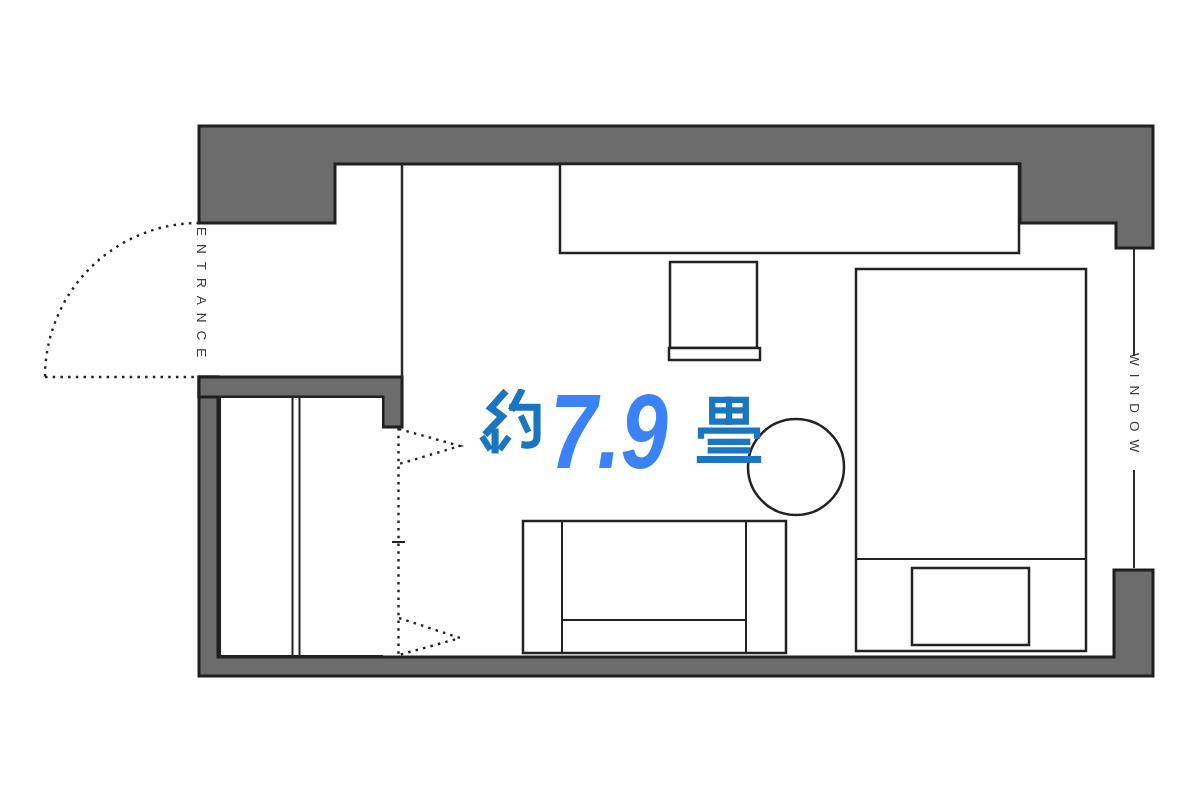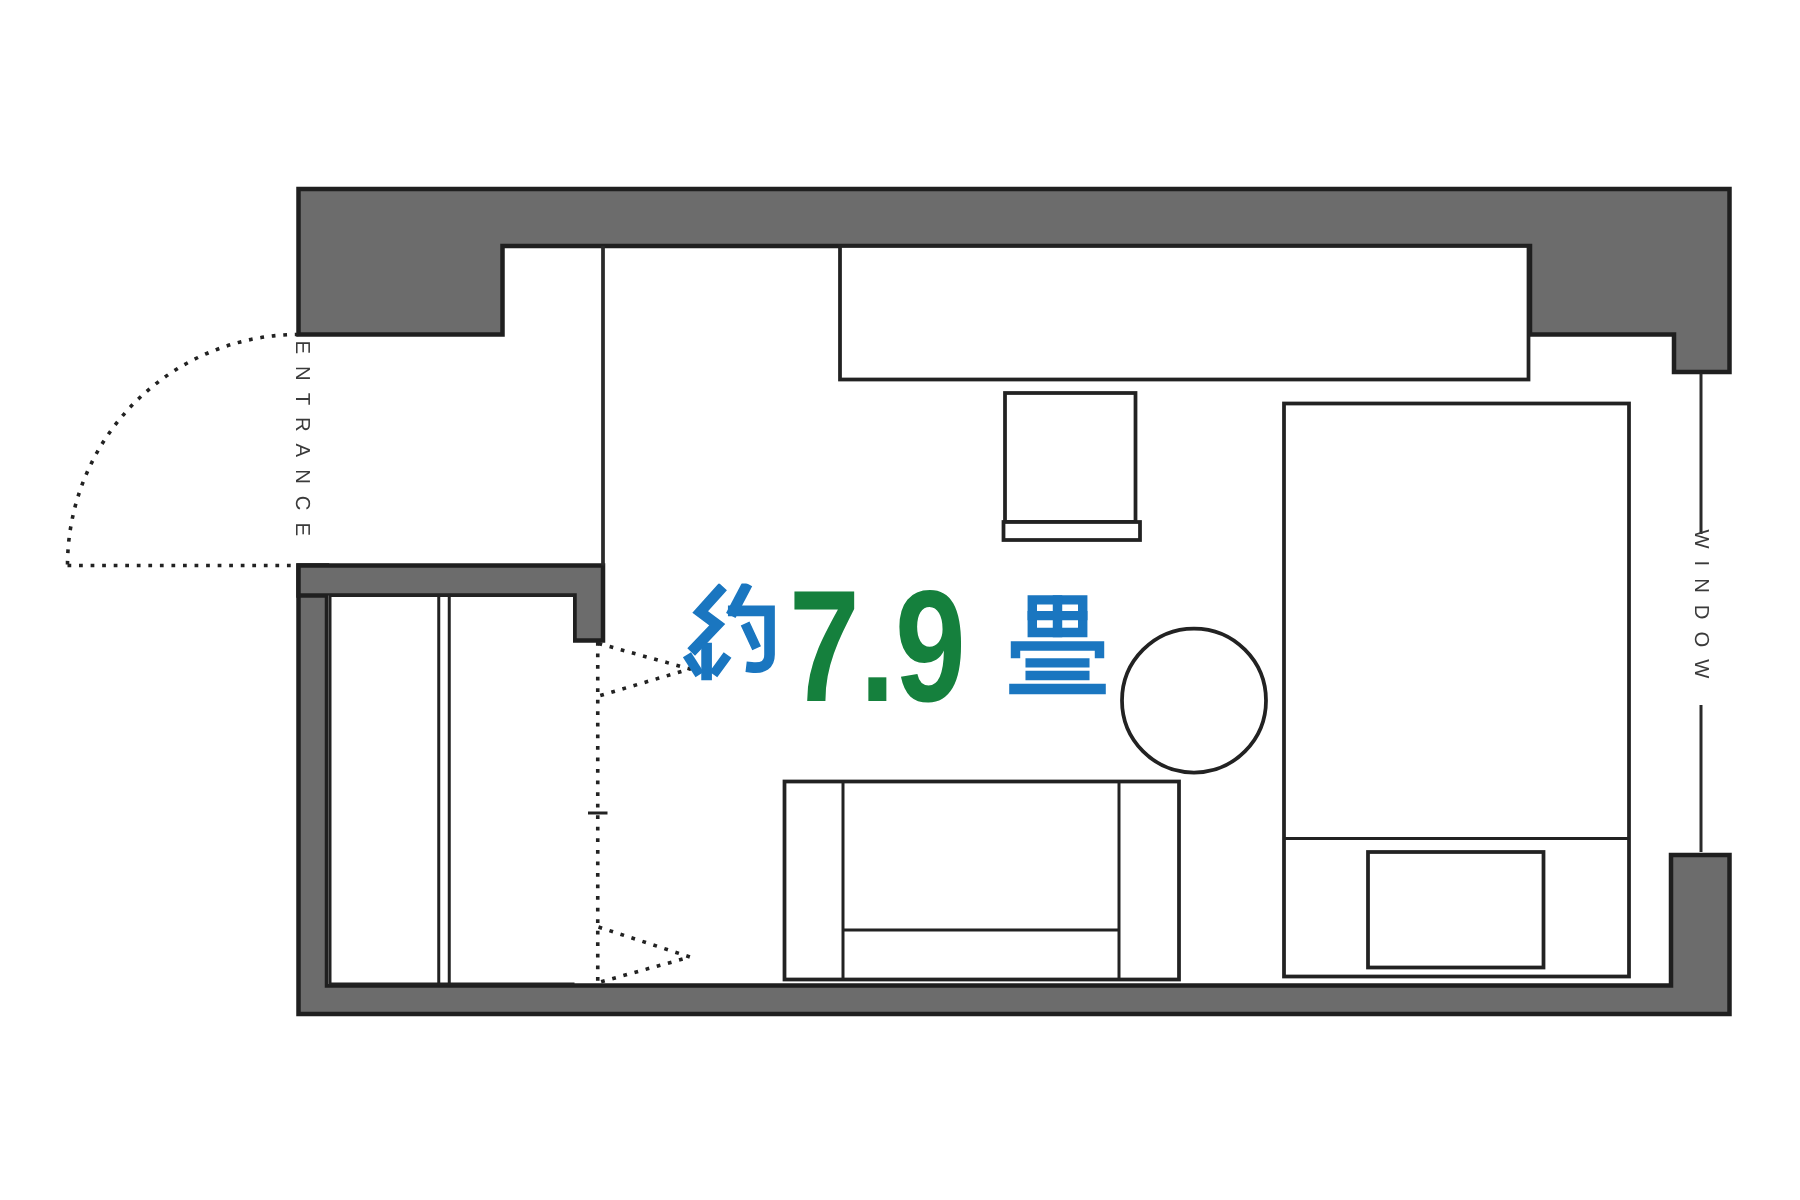--- a/index.html
+++ b/index.html
@@ -24,21 +24,21 @@
   
   .vtext{
     position:absolute;writing-mode:vertical-rl;text-orientation:mixed;
     color:#3a3a3a;font-size:13.5px;letter-spacing:8px;line-height:22px;width:22px;
     white-space:nowrap;font-weight:500;
   }
   .entrance-pos{left:190px;top:227px;}
   .window-pos{left:1123px;top:353px;}
 
   
-  .area-label{position:absolute;left:448px;top:385px;width:330px;height:110px;color:#15803d;}
+  .area-label{position:absolute;left:472px;top:385px;width:330px;height:110px;color:#3b82f6;font-style:italic;}
   .area-number{
     position:absolute;left:78px;top:-7px;font-size:106px;font-weight:700;line-height:1;
     transform:scaleX(0.8);transform-origin:left top;
   }
   .kanji{position:absolute;}
   .kanji path{fill:none;stroke-linecap:square;stroke-linejoin:miter;}
   .kanji-yaku-pos{left:6px;top:4px;width:64px;height:72px;}
   .kanji-jou-pos{left:222px;top:6px;width:70px;height:78px;}
 </style>
 </head>

